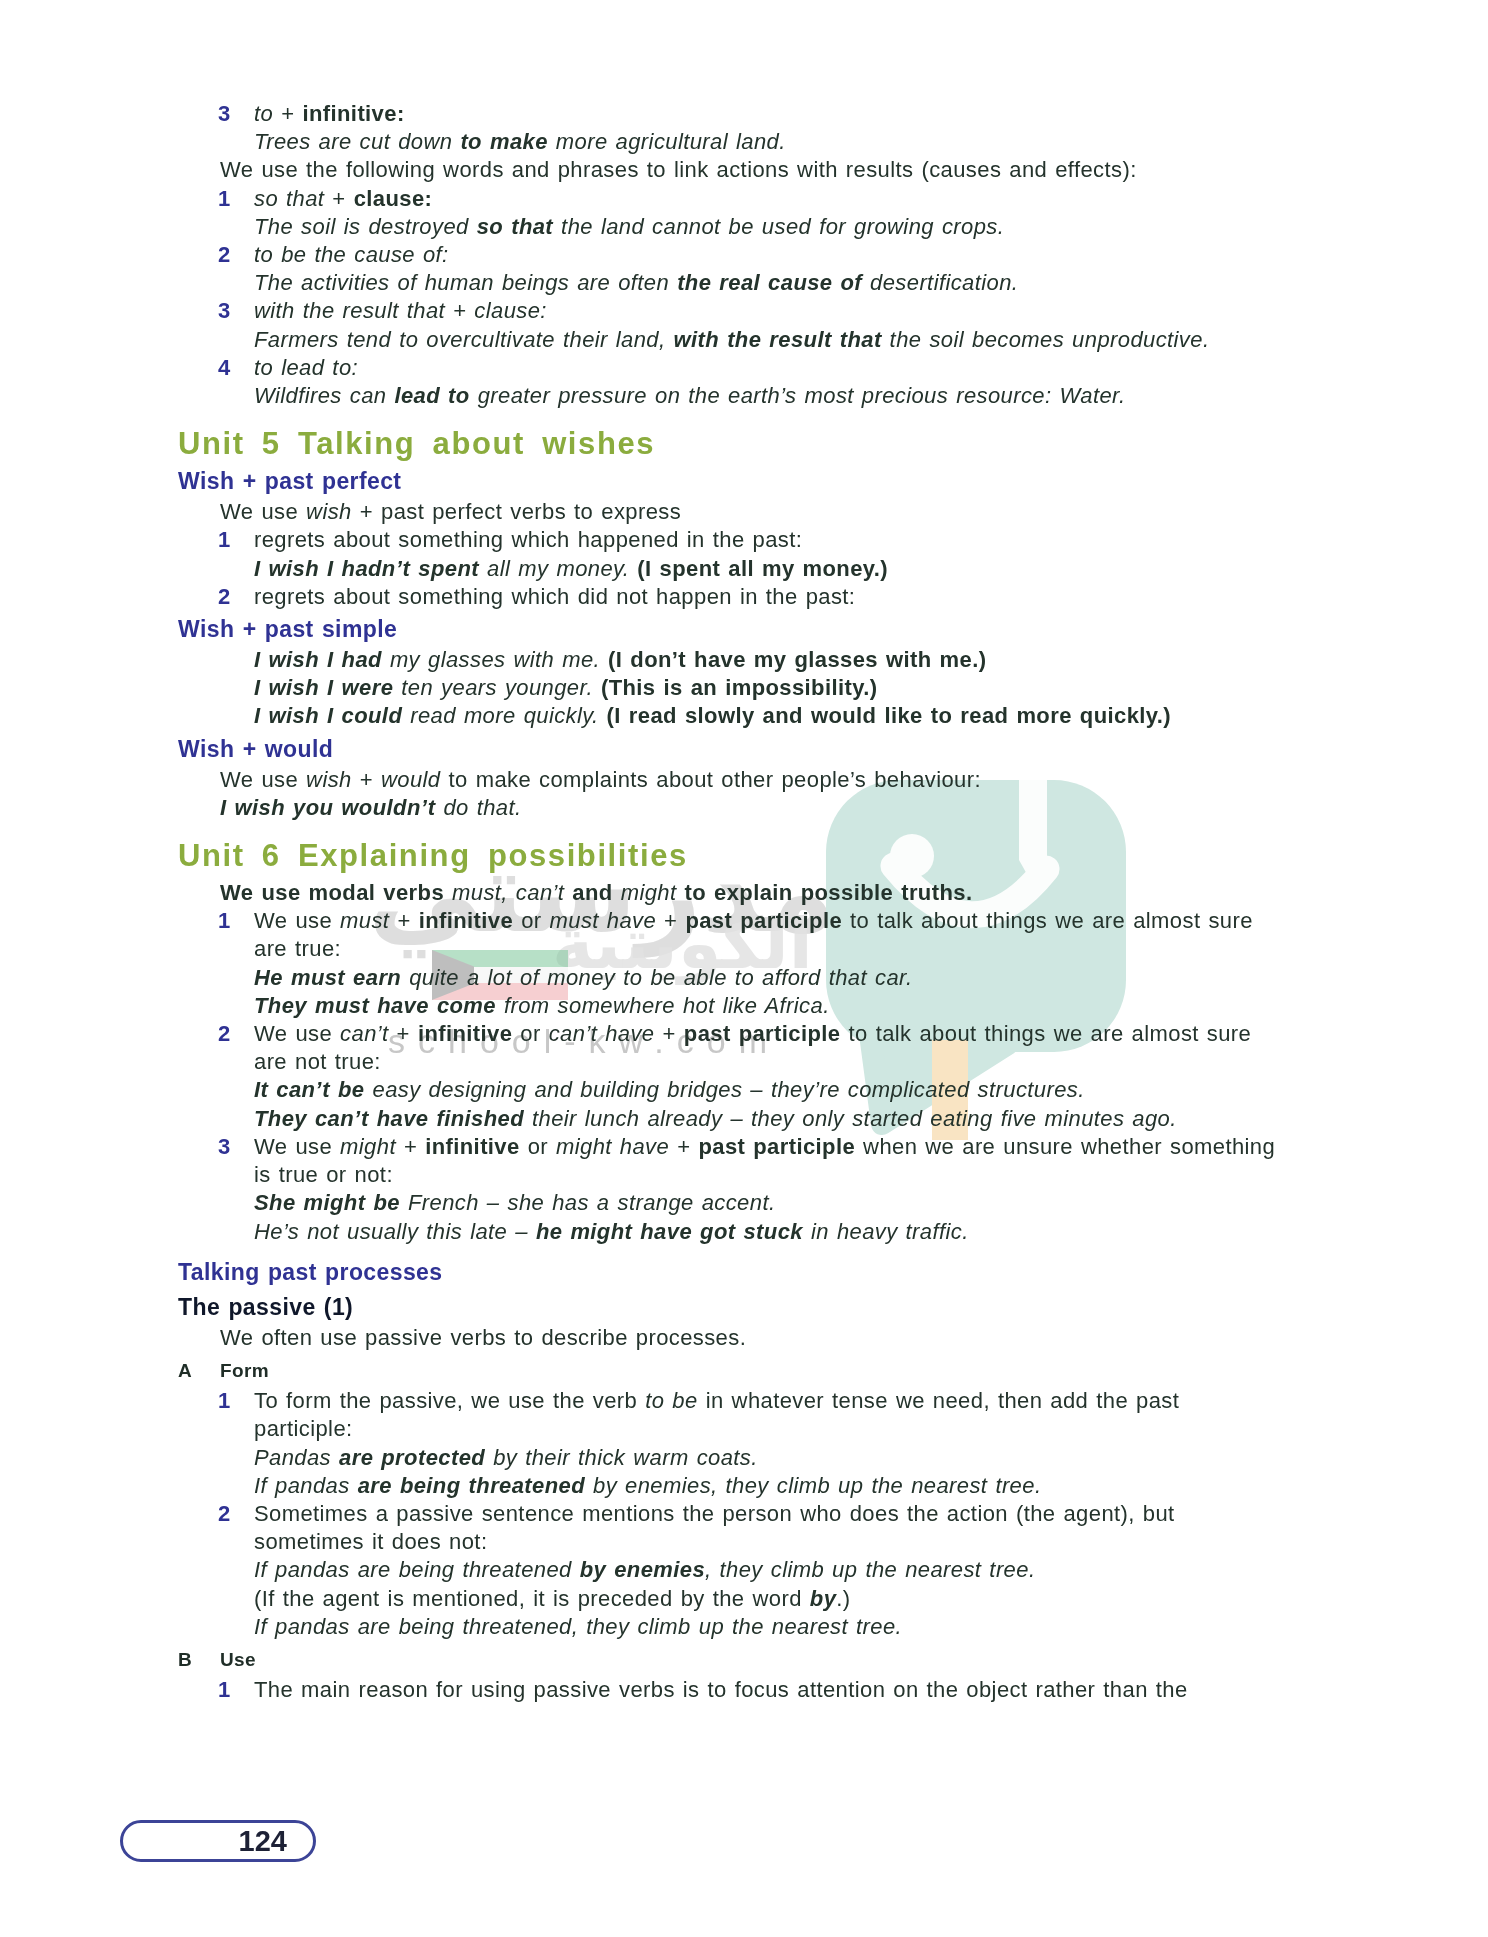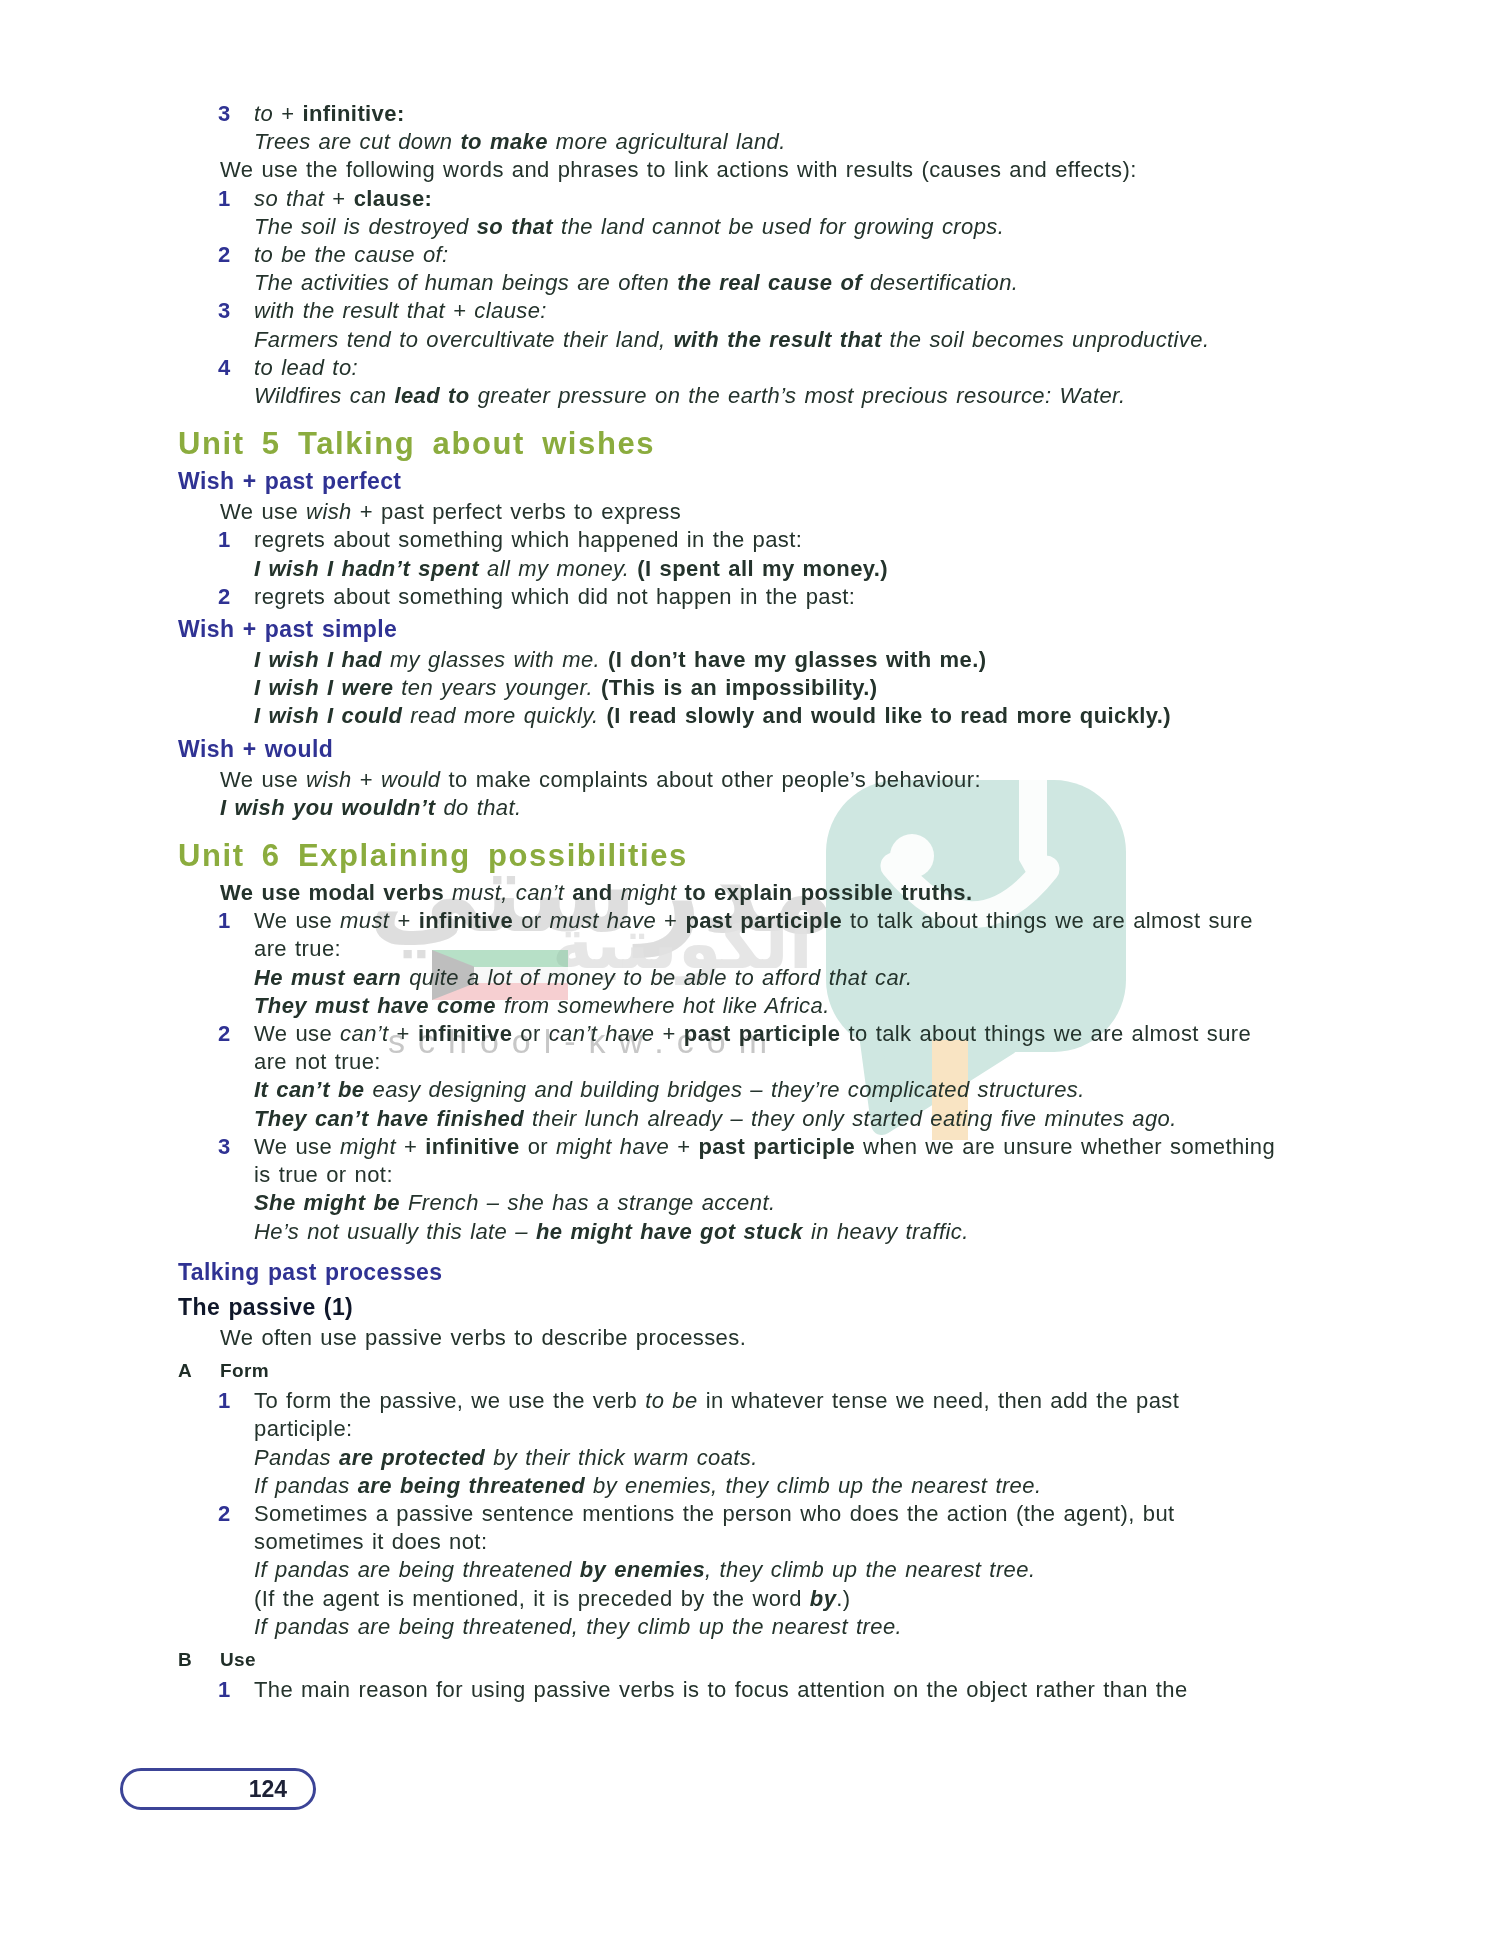--- a/index.html
+++ b/index.html
@@ -39,23 +39,23 @@
   .item .num{width:36px;flex:none;font-weight:700;color:#2f3293;}
   .item .itext{flex:1;}
   .example{margin-left:76px;}
   .example-flush{margin-left:42px;}
   .s-r{font-style:normal;font-weight:400;}
   .s-i{font-style:italic;font-weight:400;}
   .s-b{font-style:normal;font-weight:700;}
   .s-bi{font-style:italic;font-weight:700;}
 
   
-  .page-badge{position:absolute;left:120px;top:1768px;width:196px;height:42px;z-index:1;
+  .page-badge{position:absolute;left:120px;top:1820px;width:196px;height:42px;z-index:1;
               border:3px solid #3c4497;border-radius:22px;box-sizing:border-box;
-              text-align:right;padding-right:26px;font-size:23px;font-weight:700;
+              text-align:right;padding-right:26px;font-size:29px;font-weight:700;
               color:#1d2136;line-height:36px;}
 </style>
 </head>
 <body>
 
 <div class="page">
 
   <div class="watermark">
     <div class="wm-ar1">مدرستي</div>
     <div class="wm-ar2">الكويتية</div>

